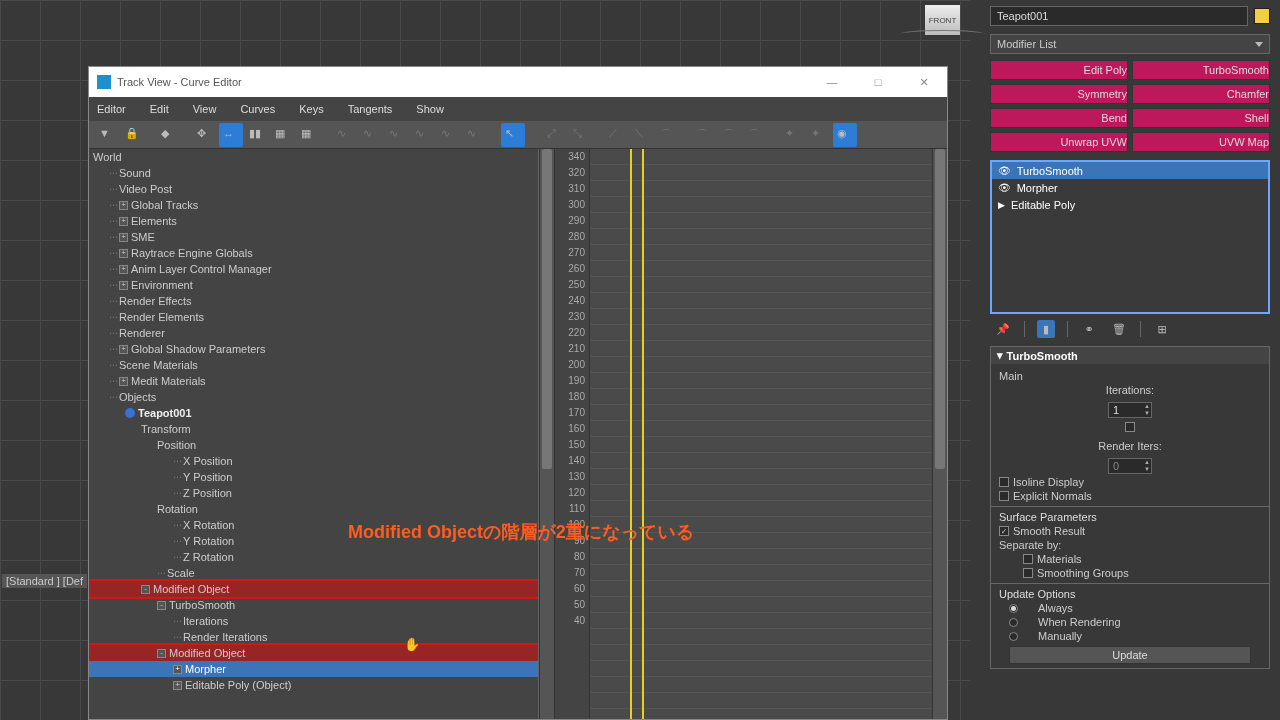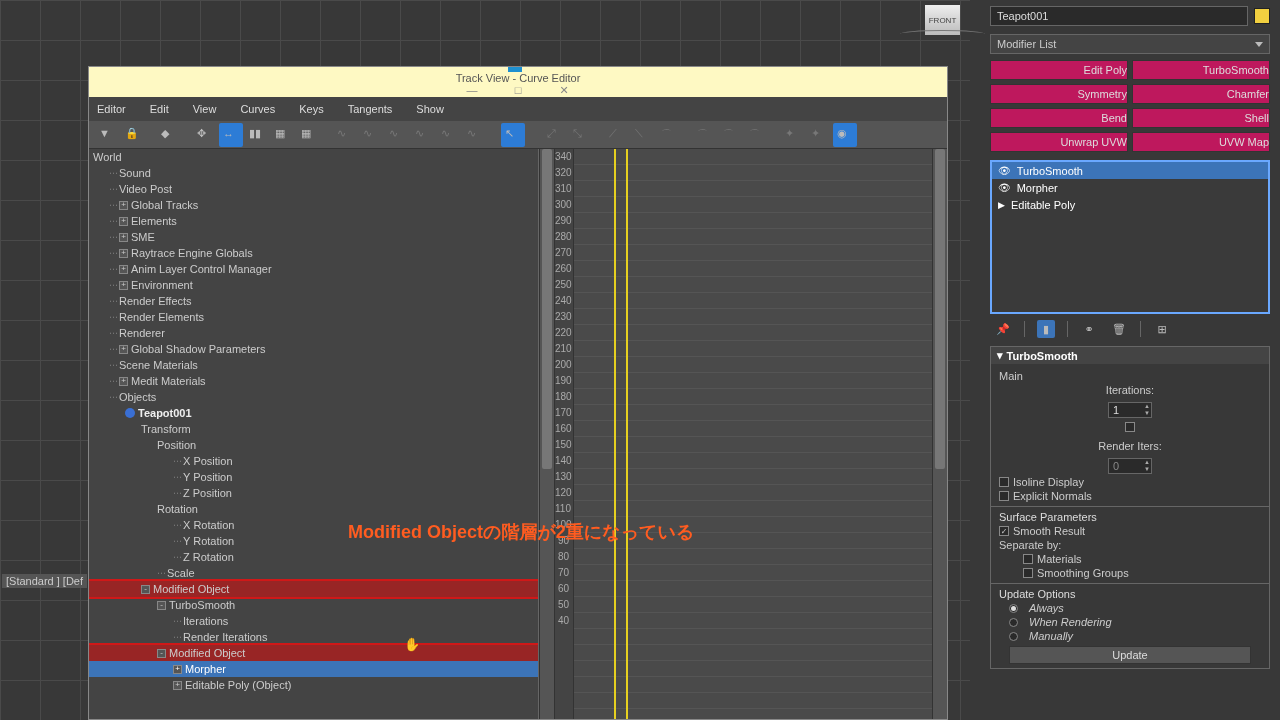--- a/index.html
+++ b/index.html
@@ -7,21 +7,21 @@
 
 
 .viewport-bg { position: absolute; left: 0; top: 0; width: 970px; height: 100%; background: #383838; background-image: linear-gradient(#4a4a4a 1px, transparent 1px), linear-gradient(90deg, #4a4a4a 1px, transparent 1px); background-size: 40px 40px; }
 
 
 .viewcube { position: absolute; right: 320px; top: 5px; width: 35px; height: 30px; background: linear-gradient(#eee,#bbb); display: flex; align-items: center; justify-content: center; color: #444; font-size: 8px; }
 .viewcube-base { position: absolute; right: 295px; top: 30px; width: 85px; height: 8px; border-top: 1px solid #777; border-radius: 50%; }
 
 
 .window { position: absolute; left: 88px; top: 66px; width: 860px; height: 654px; background: #444; border: 1px solid #888; display: flex; flex-direction: column; }
-.titlebar { height: 30px; background: #fef9c3; color: #555; display: flex; align-items: center; padding: 0 8px; flex-direction: column; }
+.titlebar { height: 30px; background: #ffffff; color: #555; display: flex; align-items: center; padding: 0 8px; }
 .titlebar-icon { width: 14px; height: 14px; background: #1e90d0; margin-right: 6px; }
 .titlebar-title { flex: 1; }
 .titlebar-btns { display: flex; gap: 16px; color: #888; }
 .titlebar-btns span { width: 30px; text-align: center; cursor: pointer; }
 
 .menubar { height: 24px; background: #444; display: flex; align-items: center; padding: 0 8px; gap: 24px; color: #ddd; }
 .menubar span { cursor: pointer; }
 
 .toolbar { height: 28px; background: #555; display: flex; align-items: center; padding: 0 6px; gap: 2px; border-bottom: 1px solid #333; }
 .tool { width: 24px; height: 24px; display: flex; align-items: center; justify-content: center; color: #bbb; border-radius: 2px; cursor: pointer; }
@@ -32,21 +32,21 @@
 .content { flex: 1; display: flex; position: relative; overflow: hidden; }
 .tree { width: 450px; background: #444; overflow-y: auto; border-right: 1px solid #666; position: relative; }
 .tree-row { display: flex; align-items: center; height: 16px; color: #ccc; white-space: nowrap; padding-left: 4px; position: relative; }
 .tree-row.bold { font-weight: bold; color: #eee; }
 .tree-row.selected { background: #3c74b8; color: #fff; }
 .tree-row.hl { background: rgba(255,0,0,0.45); outline: 2px solid #d01818; }
 .tree-row .expand { width: 9px; height: 9px; border:1px solid #888; display: inline-flex; align-items: center; justify-content: center; font-size: 8px; line-height: 1; margin-right: 3px; background:#555; }
 .tree-row .dots { color: #888; font-size: 9px; letter-spacing: -1px; margin-right: 2px; }
 .tree-row .obj-icon { width: 10px; height: 10px; border-radius: 50%; background: #3a6fd4; display: inline-block; margin-right: 3px; }
 
-.ruler { width: 20px; background: #444; position: relative; border-left:1px solid #333;border-right:1px solid #333; }
+.ruler { width: 36px; background: #444; position: relative; border-left:1px solid #333;border-right:1px solid #333; }
 .ruler-row { height: 16px; color: #aaa; text-align: right; padding-right: 4px; font-size: 10px; line-height: 16px; }
 
 .graph { flex: 1; background: #4a4a4a; position: relative; }
 .graph-lines { position: absolute; top:0;left:0;right:0;bottom:0; }
 .graph-hline { height: 16px; border-bottom: 1px solid #555; }
 .yellow-line { position: absolute; top: 0; bottom: 0; width: 2px; background: #e6d020; }
 .yellow-line.a { left: 40px; }
 .yellow-line.b { left: 52px; }
 
 .scroll-v { width: 15px; background: #555; border-left:1px solid #333; position: relative; }
@@ -82,21 +82,21 @@
 .rollout-body { padding: 4px 8px; }
 .row-label { color: #ccc; margin: 2px 0; }
 .spinner-row { display: flex; align-items: center; justify-content: flex-end; gap: 6px; margin: 2px 0; flex-direction: column; }
 .spinner { width: 44px; background: #2a2a2a; border: 1px solid #666; color: #ddd; padding: 1px 4px; height: 16px; text-align: left; position: relative; }
 .spinner.dis { color: #888; }
 .spin-arrows { position: absolute; right: 1px; top: 0; font-size: 6px; line-height: 7px; color: #aaa; }
 .chk { display: flex; align-items: center; gap: 4px; margin: 2px 0; }
 .chk .box { width: 10px; height: 10px; border: 1px solid #888; background: #2a2a2a; display: inline-flex; align-items: center; justify-content: center; font-size: 8px; }
 .sep-h { height: 1px; background: #666; margin: 4px -8px; }
 .subhdr { color: #ddd; margin: 4px 0 2px 0; }
-.radio { display: flex; align-items: center; gap: 11px; margin: 2px 0 2px 10px; font-style: italic; }
+.radio { display: flex; align-items: center; gap: 20px; margin: 2px 0 2px 10px; }
 .radio .dot { width: 9px; height: 9px; border-radius: 50%; border: 1px solid #888; background: #2a2a2a; display: inline-flex; align-items: center; justify-content: center; }
 .radio .dot.on::after { content: ''; width: 5px; height: 5px; background: #ddd; border-radius: 50%; }
 .update-btn { background: #555; border: 1px solid #333; color: #ddd; text-align: center; padding: 2px 0; margin: 4px 10px 0 10px; cursor: pointer; }
 
 .status-left { position: absolute; left: 2px; bottom: 132px; color: #ccc; background: #555; padding: 1px 4px; }
 
 </style>
 </head>
 <body>
 

